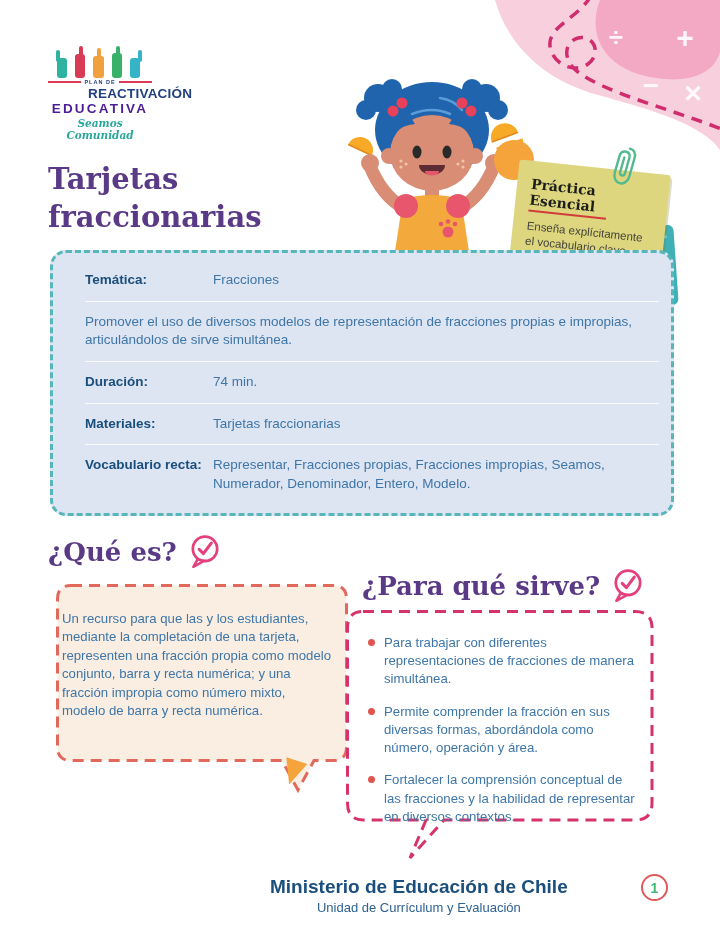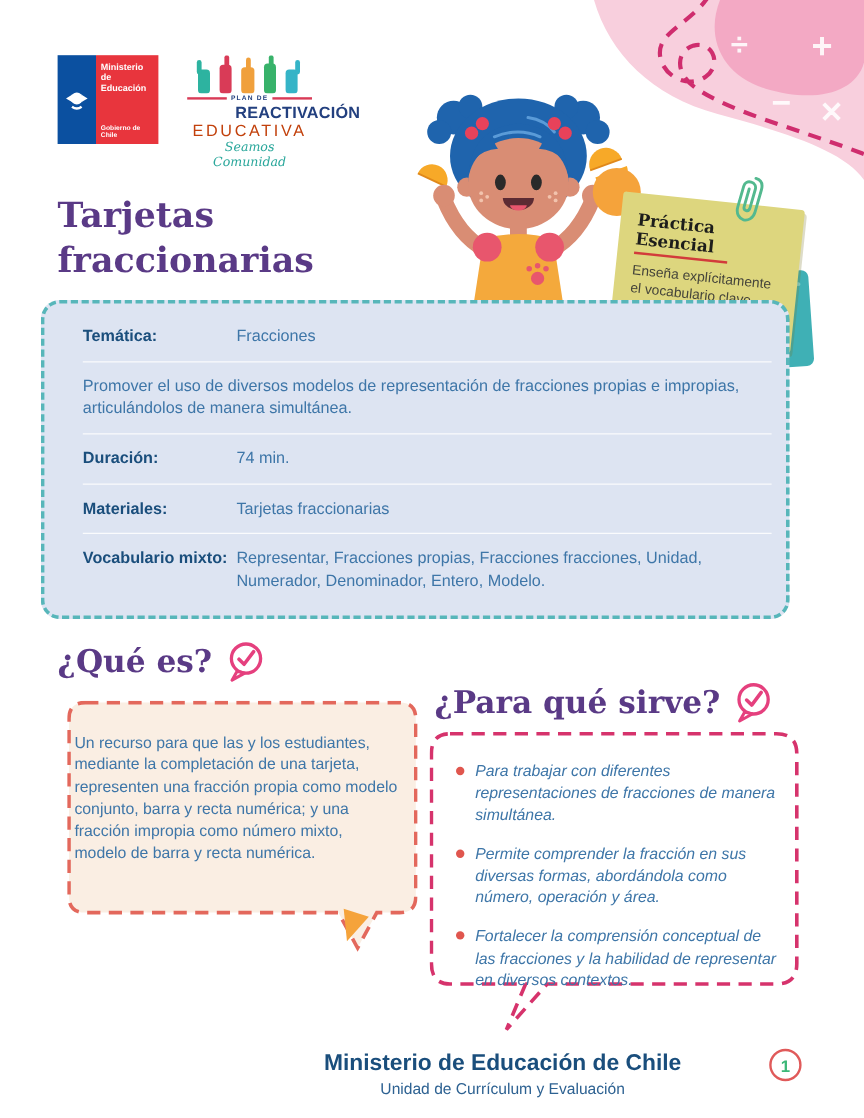--- a/index.html
+++ b/index.html
@@ -18,22 +18,22 @@
   .mineduc-logo { width:84px; height:74px; display:flex; }
   .mineduc-crest { width:32px; background:#0b50a0; display:flex; align-items:center; justify-content:center; }
   .mineduc-red { flex:1; background:#e8353d; position:relative; padding:5px 4px; }
   .mineduc-ministry { color:#fff; font-weight:bold; font-size:7.5px; line-height:1.2; white-space:pre-line; }
   .mineduc-gob { position:absolute; bottom:4px; left:4px; color:#fff; font-weight:bold; font-size:5.6px; }
   .plan-logo { width:104px; text-align:center; }
   .plan-hands { display:block; margin:0 auto; }
   .plan-kicker { display:flex; align-items:center; gap:3px; color:#23407f; font-size:5.5px; font-weight:bold; letter-spacing:1px; margin-top:1px; }
   .plan-kicker::before, .plan-kicker::after { content:""; flex:1; height:2px; background:#d93b57; }
   .plan-title1 { color:#23407f; font-weight:bold; font-size:13.5px; letter-spacing:0.2px; margin-top:1px;padding-left:40px; }
-  .plan-title2 { color:#c2410c; font-weight:normal; font-size:13.5px; letter-spacing:2.2px; }
-  .plan-tagline { color:#2aa79b; font-size:10.5px; font-style:italic; font-family:"DejaVu Serif", serif; margin-top:1px; }
+  .plan-title2 { color:#4c1d95; font-weight:bold; font-size:13.5px; letter-spacing:2.2px; }
+  .plan-tagline { color:#2aa79b; font-size:10.5px; font-style:italic; font-family:"DejaVu Serif", serif; margin-top:1px;font-weight:bold; }
 
   
   .doc-title {
     position:absolute; left:48px; top:160px; width:250px;
     font-family:"DejaVu Serif", serif; font-weight:bold;
     font-size:29px; line-height:1.32; color:#5a3a86;
   }
 
   
   .girl { position:absolute; left:336px; top:56px; }
@@ -47,39 +47,39 @@
     background:#ddd67e; transform:rotate(6deg); border-radius:3px;
     padding:15px 12px 10px 14px; box-shadow:2px 3px 0 rgba(120,115,40,0.25);
   }
   .sticky-title { font-family:"DejaVu Serif", serif; font-weight:bold; font-size:14px; color:#1d1d1b; }
   .sticky-underline { width:78px; height:2px; background:#d23b3b; margin-top:2px; }
   .sticky-body { margin-top:7px; font-size:11.5px; line-height:1.32; color:#45443a; }
   .paperclip { position:absolute; left:612px; top:144px; transform:rotate(16deg); }
 
   
   .info-card {
-    position:absolute; left:34px; top:250px; width:624px;
+    position:absolute; left:50px; top:250px; width:624px;
     background:#dde4f2; border:3px dashed #57b6ba; border-radius:16px;
     padding:7px 12px 9px 32px;
   }
   .info-row { display:flex; padding:11px 0; border-top:1.5px solid rgba(255,255,255,0.85); }
   .info-row:first-child { border-top:none; }
   .info-label { width:128px; flex:none; font-weight:bold; font-size:13.5px; line-height:1.38; color:#1a4e7c; }
   .info-value { flex:1; font-size:13.5px; line-height:1.38; color:#3e76a8; }
 
   
   .section-heading { position:absolute; display:flex; align-items:center; gap:10px; }
   .heading-what { left:48px; top:534px;justify-content:space-between; }
   .heading-whatfor { left:362px; top:568px;text-align:center; }
   .section-heading h2 { font-family:"DejaVu Serif", serif; font-weight:bold; font-size:26px; color:#5a3a86; }
 
   
   .bubble { position:absolute; }
   .bubble-left { left:56px; top:584px; width:292px; height:212px; }
-  .bubble-right { left:358px; top:610px; width:308px; height:252px;font-style:italic; }
+  .bubble-right { left:346px; top:610px; width:308px; height:252px; }
   .bubble svg.bubble-shape { position:absolute; left:0; top:0; }
   .bubble-left .bubble-text {
     position:absolute; left:6px; right:16px; top:26px;
     font-size:13.2px; line-height:1.4; color:#3e76a8;
   }
   .bubble-right .bubble-list { position:absolute; left:22px; right:16px; top:24px; list-style:none; }
   .bubble-right .bubble-list li { position:relative; padding-left:16px; margin-bottom:14px; font-size:13.2px; line-height:1.38; color:#3e76a8; }
   .bubble-right .bubble-list li::before {
     content:""; position:absolute; left:0; top:5px; width:7px; height:7px;
     border-radius:50%; background:#e0564e;
@@ -110,35 +110,20 @@
     <path d="M7,0 C20,45 55,80 110,95 C165,110 215,125 232,150 L232,0 Z" fill="#f8cfdd"></path>
     <path d="M112,0 C100,30 112,62 150,74 C190,86 225,78 232,52 L232,0 Z" fill="#f3a9c4"></path>
     <text x="128" y="46" font-size="26" font-weight="bold" fill="rgba(255,255,255,0.88)" text-anchor="middle">÷</text>
     <text x="197" y="48" font-size="30" font-weight="bold" fill="rgba(255,255,255,0.88)" text-anchor="middle">+</text>
     <text x="163" y="95" font-size="28" font-weight="bold" fill="rgba(255,255,255,0.88)" text-anchor="middle">−</text>
     <text x="205" y="102" font-size="24" font-weight="bold" fill="rgba(255,255,255,0.88)" text-anchor="middle">✕</text>
     <path d="M103,-4 C88,20 60,26 62,46 C64,64 86,74 100,64 C114,54 106,34 90,38 C76,42 74,60 90,72 C120,94 180,108 236,130" fill="none" stroke="#cf2d6e" stroke-width="3.5" stroke-dasharray="11 8"></path>
   </svg>
 
   <div class="logos">
-    <div class="mineduc-logo">
-      <div class="mineduc-crest">
-        <svg width="22" height="20" viewBox="0 0 22 20">
-          <circle cx="11" cy="9" r="5" fill="#ffffff"></circle>
-          <path d="M2,9 L7,6 L7,12 Z" fill="#ffffff"></path>
-          <path d="M20,9 L15,6 L15,12 Z" fill="#ffffff"></path>
-          <path d="M7,16 Q11,19 15,16" stroke="#ffffff" stroke-width="2" fill="none"></path>
-        </svg>
-      </div>
-      <div class="mineduc-red">
-        <div class="mineduc-ministry">Ministerio de
-Educación</div>
-        <div class="mineduc-gob">Gobierno de Chile</div>
-      </div>
-    </div>
     <div class="plan-logo">
       <svg class="plan-hands" width="90" height="32" viewBox="0 0 90 32">
         <g>
           <rect x="2" y="12" width="10" height="20" rx="3" fill="#2db3a0"></rect>
             <rect x="1" y="4" width="4" height="12" rx="2" fill="#2db3a0"></rect>
           <rect x="20" y="8" width="10" height="24" rx="3" fill="#d93b57"></rect>
             <rect x="24" y="0" width="4" height="12" rx="2" fill="#d93b57"></rect>
           <rect x="38" y="10" width="11" height="22" rx="3" fill="#f0a03c"></rect>
             <rect x="42" y="2" width="4" height="12" rx="2" fill="#f0a03c"></rect>
           <rect x="57" y="7" width="10" height="25" rx="3" fill="#38b26a"></rect>
@@ -236,33 +221,33 @@
   <svg class="paperclip" width="26" height="44" viewBox="0 0 26 44">
     <path d="M13,4 C18,4 20,7 20,12 V31 C20,37 16,40 12.5,40 C9,40 5,37 5,31 V13 C5,10 7,8 10,8 C13,8 15,10 15,13 V29 C15,31 14,32 12.5,32 C11,32 10,31 10,29 V14" fill="none" stroke="#53b98f" stroke-width="2.4" stroke-linecap="round"></path>
   </svg>
 
   <div class="info-card">
     <div class="info-row">
       <div class="info-label">Temática:</div>
       <div class="info-value">Fracciones</div>
     </div>
     <div class="info-row">
-      <div class="info-value">Promover el uso de diversos modelos de representación de fracciones propias e impropias, articulándolos de manera simultánea.</div>
+      <div class="info-value">Promover el uso de diversos modelos de representación de fracciones propias e impropias, articulándolos de sirve simultánea.</div>
     </div>
     <div class="info-row">
       <div class="info-label">Duración:</div>
       <div class="info-value">74 min.</div>
     </div>
     <div class="info-row">
       <div class="info-label">Materiales:</div>
       <div class="info-value">Tarjetas fraccionarias</div>
     </div>
     <div class="info-row">
-      <div class="info-label">Vocabulario mixto:</div>
-      <div class="info-value">Representar, Fracciones propias, Fracciones fracciones, Unidad, Numerador, Denominador, Entero, Modelo.</div>
+      <div class="info-label">Vocabulario recta:</div>
+      <div class="info-value">Representar, Fracciones propias, Fracciones impropias, Seamos, Numerador, Denominador, Entero, Modelo.</div>
     </div>
   </div>
 
   <div class="section-heading heading-what">
     <h2>¿Qué es?</h2>
     <svg width="36" height="36" viewBox="0 0 34 34">
       <circle cx="17" cy="14" r="11.5" fill="#ffffff" stroke="#e5407e" stroke-width="2.6"></circle>
       <path d="M10,24 L6,31 L16,25.5 Z" fill="#ffffff" stroke="#e5407e" stroke-width="2.4" stroke-linejoin="round"></path>
       <path d="M11.5,14.5 L15.5,18.5 L23,8.5" stroke="#e5407e" stroke-width="2.8" fill="none" stroke-linecap="round" stroke-linejoin="round"></path>
     </svg>

